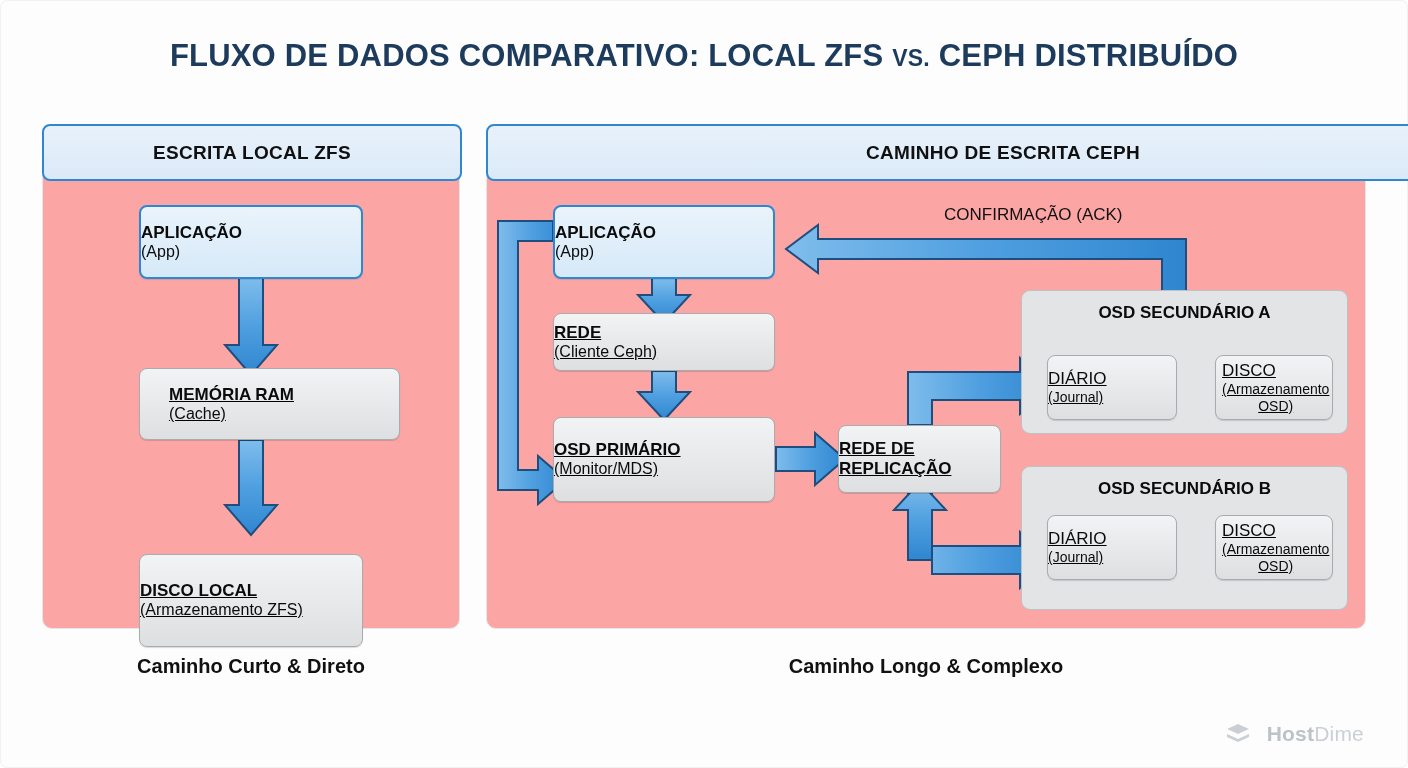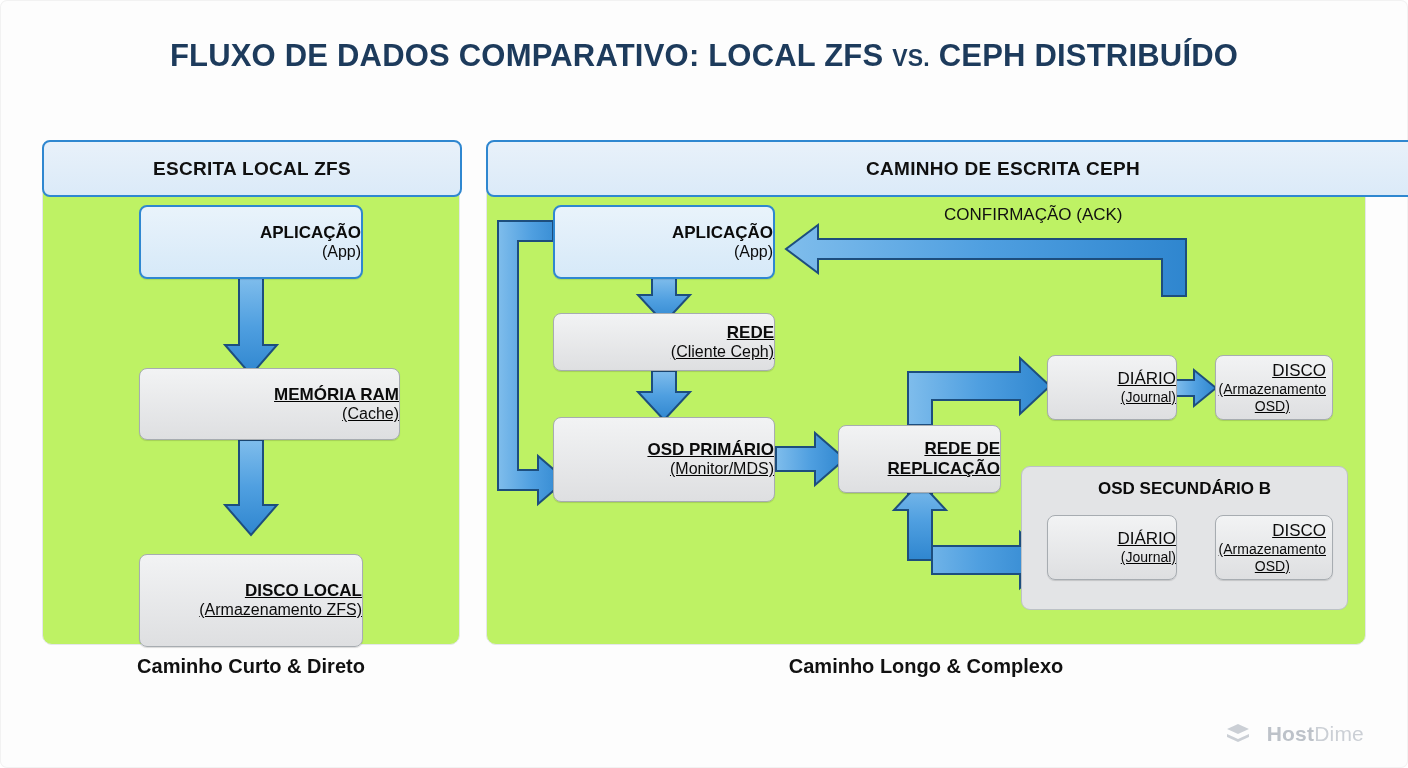--- a/index.html
+++ b/index.html
@@ -26,24 +26,23 @@
     font-weight: bold;
     letter-spacing: .2px;
     color: #1d3b5c;
     white-space: nowrap;
   }
   .title .small { font-size: 23px; }
 
   
   .panel {
     position: absolute;
-    background: #bef264;
+    background: #fca5a5;
     border: 1px solid #e4e7ea;
     border-radius: 10px;
-    margin-top: 16px;
   }
   #panel-left  { left: 42px;  top: 124px; width: 418px;  height: 505px; }
   #panel-right { left: 486px; top: 124px; width: 880px;  height: 505px; }
 
   .panel-header {
     position: absolute;
     left: -1px; top: -1px;
     height: 57px;
     display: flex; align-items: center; justify-content: center;
     background: linear-gradient(180deg,#e8f1fa 0%, #dbeaf8 100%);
@@ -55,21 +54,21 @@
     letter-spacing: .3px;
   }
   #panel-left  .panel-header { width: 420px; }
   #panel-right .panel-header { width: 1034px; }
 
   
   .node {
     position: absolute;
     display: flex;
     flex-direction: column;
-    align-items: flex-end;
+    align-items: flex-start;
     justify-content: center;
     text-align: center;
     border-radius: 8px;
     line-height: 1.18;
     z-index: 5;
   }
   .node .l1 { font-weight: bold; font-size: 17px; color: #0b0b0b; }
   .node .l2 { font-size: 16px; color: #0b0b0b; }
 
   .node.gray {
@@ -228,20 +227,23 @@
   <div class="node gray" style="left:838px; top:425px; width:163px; height:68px;">
     <span class="l1">REDE DE</span>
     <span class="l1">REPLICAÇÃO</span>
   </div>
 
   <div class="node gray" style="left:553px; top:417px; width:222px; height:85px;">
     <span class="l1">OSD PRIMÁRIO</span>
     <span class="l2">(Monitor/MDS)</span>
   </div>
 
+  <div class="group-box" style="left:1021px; top:290px; width:327px; height:144px;">
+    <div class="group-title">OSD SECUNDÁRIO A</div>
+  </div>
   <div class="node gray sub" style="left:1047px; top:355px; width:130px; height:65px;">
     <span class="l1">DIÁRIO</span>
     <span class="l2">(Journal)</span>
   </div>
   <div class="node gray sub" style="left:1215px; top:355px; width:118px; height:65px; padding:0 6px;">
     <span class="l1">DISCO</span>
     <span class="l2">(Armazenamento OSD)</span>
   </div>
 
   <div class="group-box" style="left:1021px; top:466px; width:327px; height:144px;">

